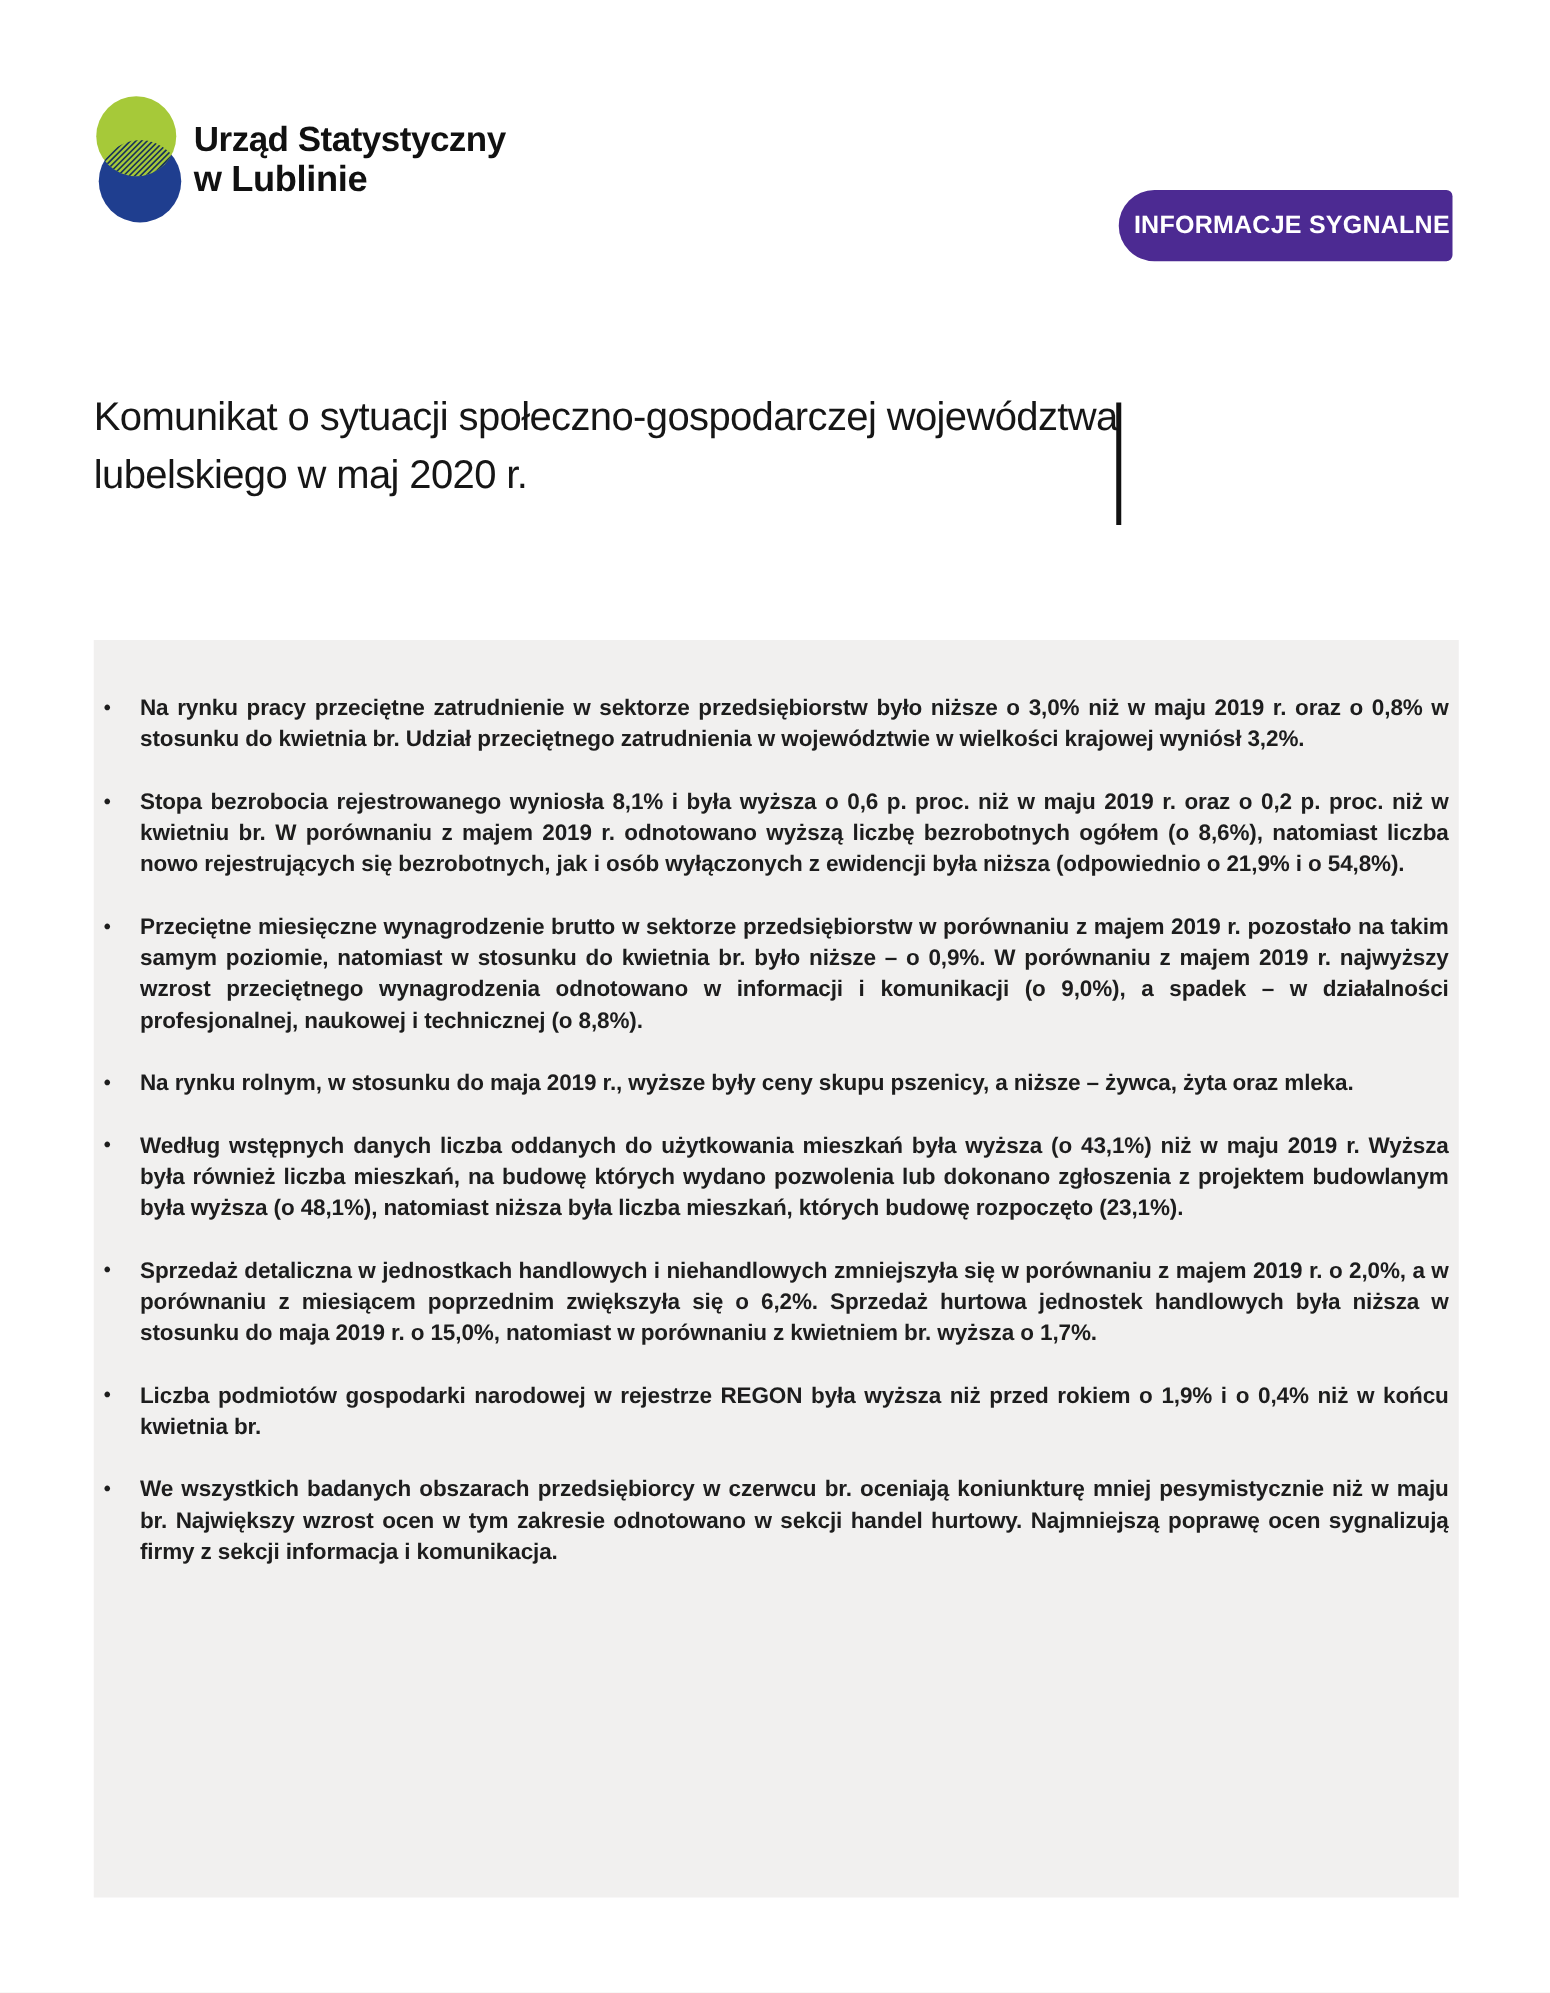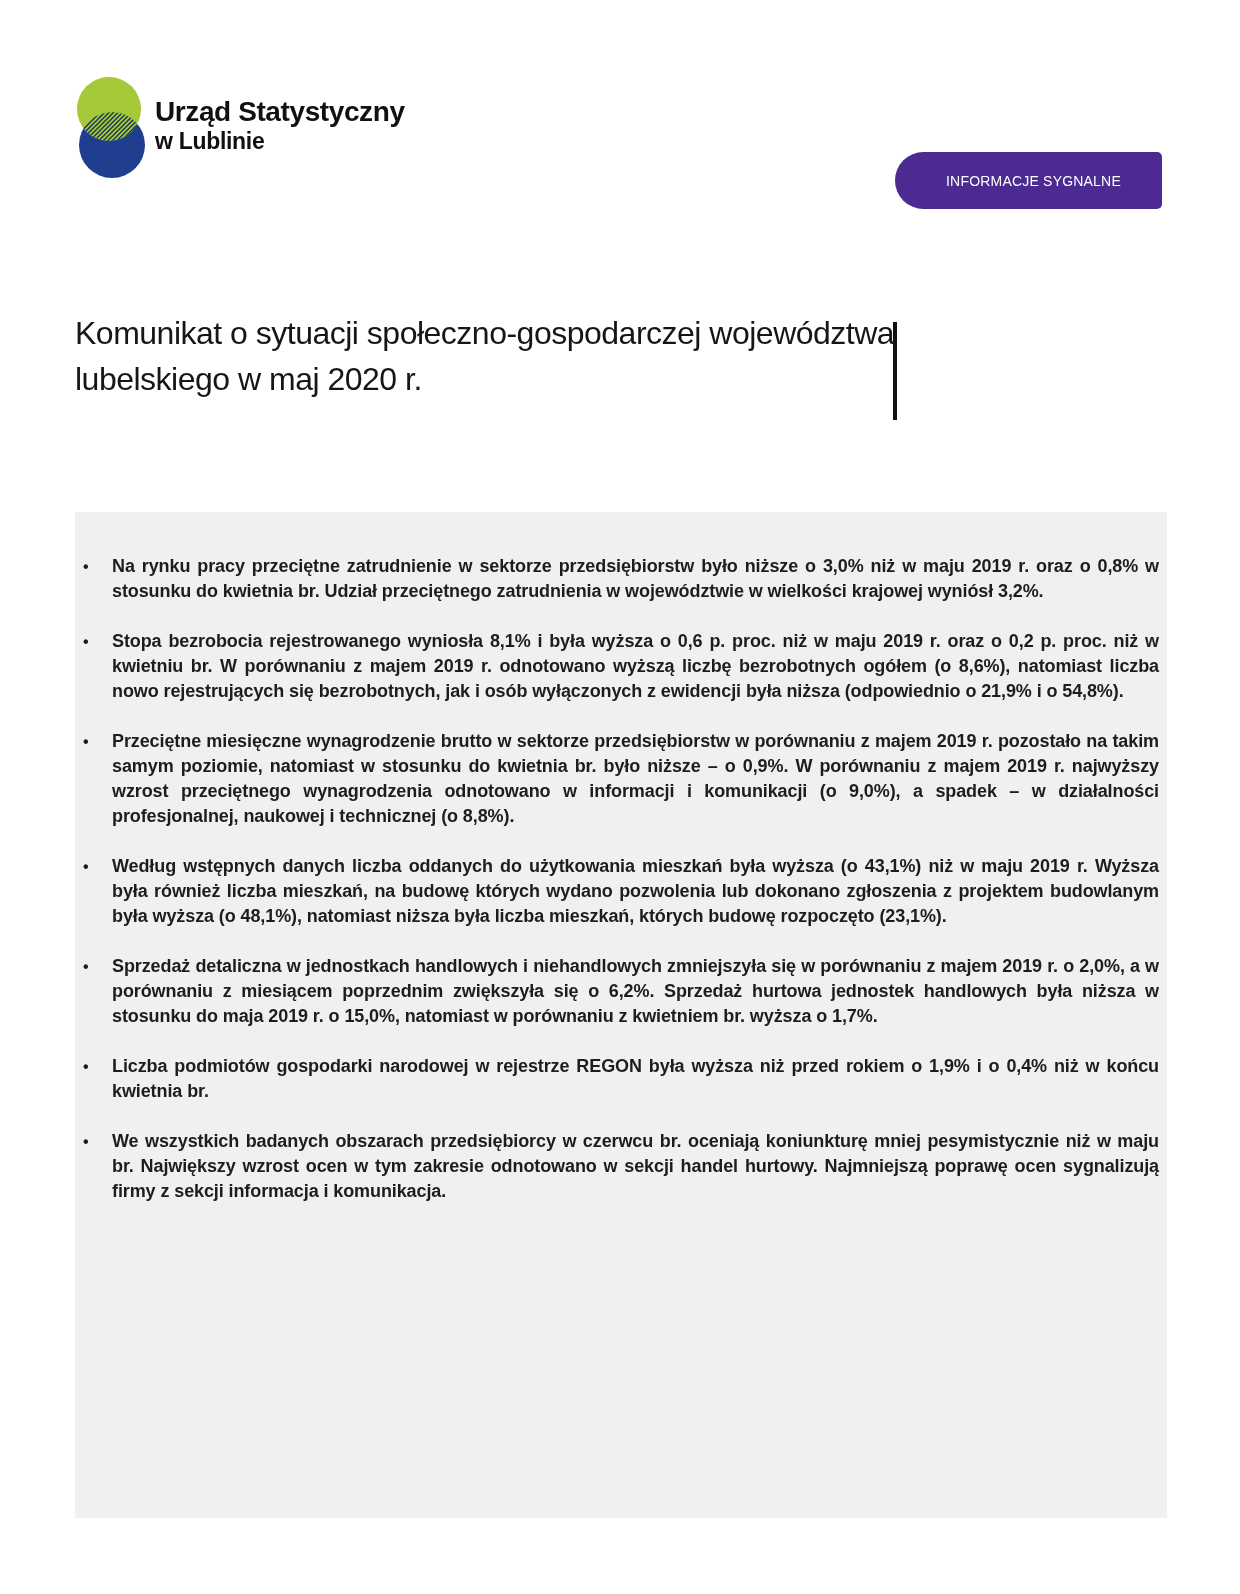--- a/index.html
+++ b/index.html
@@ -39,41 +39,41 @@
     margin-top:22px;
     line-height:1;
   }
   .org-name{
     font-size:28px;
     font-weight:bold;
     letter-spacing:-0.4px;
     color:#111;
   }
   .org-location{
-    font-size:23px;
+    font-size:29px;
     font-weight:bold;
     letter-spacing:-0.3px;
     color:#111;
     margin-top:4px;
   }
   
   .info-badge{
     position:absolute;
     left:895px; top:152px;
     width:267px; height:57px;
     background:var(--accent-purple);
     border-radius:29px 5px 5px 29px;
     display:flex;
     align-items:center;
     justify-content:center;
   }
   .info-badge span{
     color:#ffffff;
-    font-weight:normal;
-    font-size:14px;
+    font-weight:bold;
+    font-size:20px;
     letter-spacing:0.2px;
     padding-left:10px;
   }
   
   .report-title{
     position:absolute;
     left:75px; top:310px;
     width:830px;
     font-size:32px;
     line-height:46px;
@@ -201,20 +201,21 @@
 
   <h1 class="report-title">Komunikat o sytuacji społeczno-gospodarczej województwa lubelskiego w maj 2020 r.</h1>
 
   <div class="meta-divider"></div>
 
   <div class="summary-box">
     <ul class="summary-list">
         <li class="bullet-item">Na rynku pracy przeciętne zatrudnienie w sektorze przedsiębiorstw było niższe o 3,0% niż w maju 2019 r. oraz o 0,8% w stosunku do kwietnia br. Udział przeciętnego zatrudnienia w województwie w wielkości krajowej wyniósł 3,2%.</li>
         <li class="bullet-item">Stopa bezrobocia rejestrowanego wyniosła 8,1% i była wyższa o 0,6 p. proc. niż w maju 2019 r. oraz o 0,2 p. proc. niż w kwietniu br. W porównaniu z majem 2019 r. odnotowano wyższą liczbę bezrobotnych ogółem (o 8,6%), natomiast liczba nowo rejestrujących się bezrobotnych, jak i osób wyłączonych z ewidencji była niższa (odpowiednio o 21,9% i o 54,8%).</li>
         <li class="bullet-item">Przeciętne miesięczne wynagrodzenie brutto w sektorze przedsiębiorstw w porównaniu z majem 2019 r. pozostało na takim samym poziomie, natomiast w stosunku do kwietnia br. było niższe – o 0,9%. W porównaniu z majem 2019 r. najwyższy wzrost przeciętnego wynagrodzenia odnotowano w informacji i komunikacji (o 9,0%), a spadek – w działalności profesjonalnej, naukowej i technicznej (o 8,8%).</li>
+        <li class="bullet-item">Na rynku rolnym, w stosunku do maja 2019 r., wyższe były ceny skupu pszenicy, a niższe – żywca, żyta oraz mleka.</li>
         <li class="bullet-item">Według wstępnych danych liczba oddanych do użytkowania mieszkań była wyższa (o 43,1%) niż w maju 2019 r. Wyższa była również liczba mieszkań, na budowę których wydano pozwolenia lub dokonano zgłoszenia z projektem budowlanym była wyższa (o 48,1%), natomiast niższa była liczba mieszkań, których budowę rozpoczęto (23,1%).</li>
         <li class="bullet-item">Sprzedaż detaliczna w jednostkach handlowych i niehandlowych zmniejszyła się w porównaniu z majem 2019 r. o 2,0%, a w porównaniu z miesiącem poprzednim zwiększyła się o 6,2%. Sprzedaż hurtowa jednostek handlowych była niższa w stosunku do maja 2019 r. o 15,0%, natomiast w porównaniu z kwietniem br. wyższa o 1,7%.</li>
         <li class="bullet-item">Liczba podmiotów gospodarki narodowej w rejestrze REGON była wyższa niż przed rokiem o 1,9% i o 0,4% niż w końcu kwietnia br.</li>
         <li class="bullet-item">We wszystkich badanych obszarach przedsiębiorcy w czerwcu br. oceniają koniunkturę mniej pesymistycznie niż w maju br. Największy wzrost ocen w tym zakresie odnotowano w sekcji handel hurtowy. Najmniejszą poprawę ocen sygnalizują firmy z sekcji informacja i komunikacja.</li>
       </ul>
   </div>
 
 </div>
 
 </body></html>

